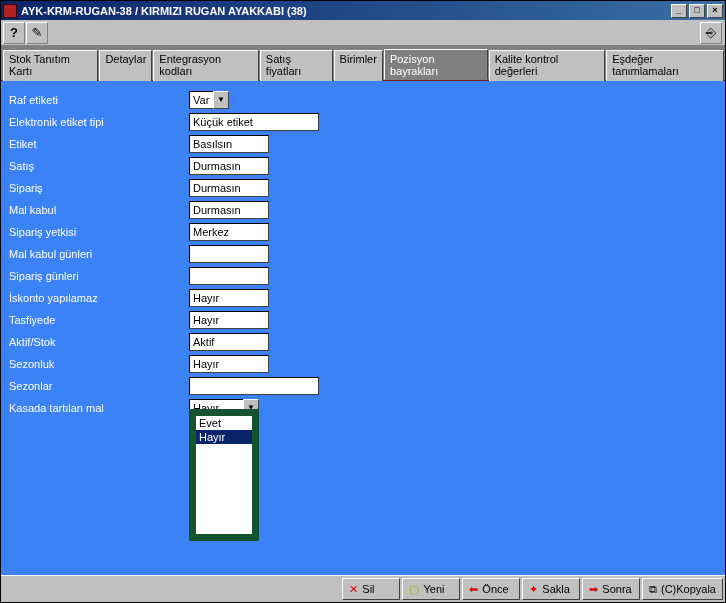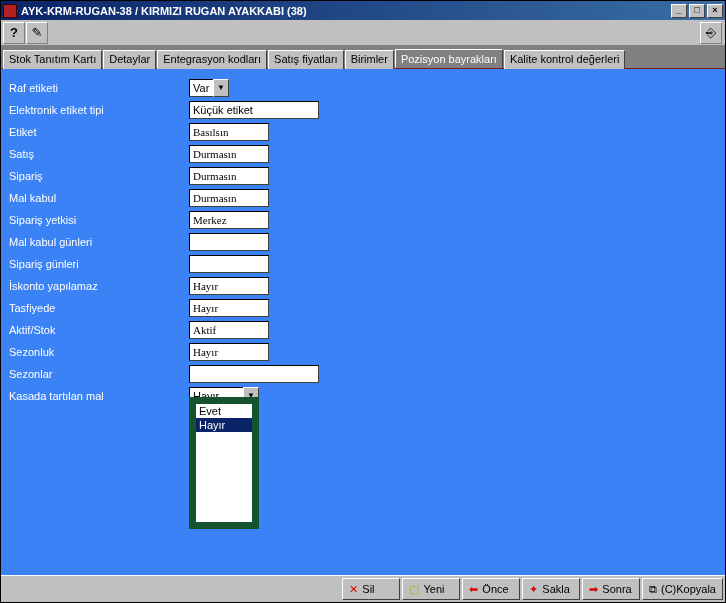--- a/index.html
+++ b/index.html
@@ -125,21 +125,21 @@
   .form-input {
     background: #fff;
     border: 1px solid #404040;
     border-top-color: #000;
     border-left-color: #000;
     height: 18px;
     font-size: 11px;
     padding: 1px 3px;
     font-family: Tahoma, Arial, sans-serif;
   }
-  .w80 { width: 80px; font-family: Liberation Serif, serif; }
+  .w80 { width: 80px; }
   .w130 { width: 130px; }
   .combo {
     display: flex;
     position: relative;
   }
   .combo .form-input { border-right: none; }
   .combo-btn {
     width: 16px; height: 18px;
     background: #c0c0c0;
     border: 1px solid #fff;
@@ -231,20 +231,21 @@
   </div>
 
   <div class="tabs">
     <div class="tab">Stok Tanıtım Kartı</div>
     <div class="tab">Detaylar</div>
     <div class="tab">Entegrasyon kodları</div>
     <div class="tab">Satış fiyatları</div>
     <div class="tab">Birimler</div>
     <div class="tab active">Pozisyon bayrakları</div>
     <div class="tab">Kalite kontrol değerleri</div>
+    <div class="tab">Eşdeğer tanımlamaları</div>
   </div>
 
   <div class="content">
 
     <div class="form-row">
       <div class="form-label">Raf etiketi</div>
       <div class="combo">
         <input class="form-input" style="width: 24px;" value="Var">
         <div class="combo-btn">▼</div>
       </div>

